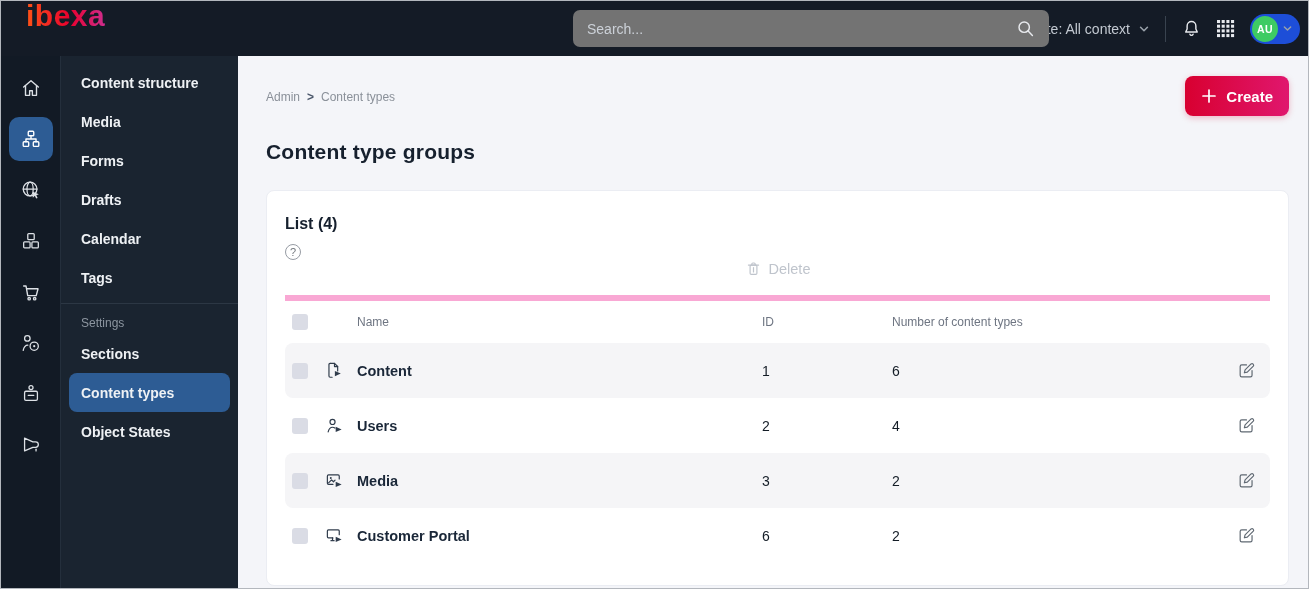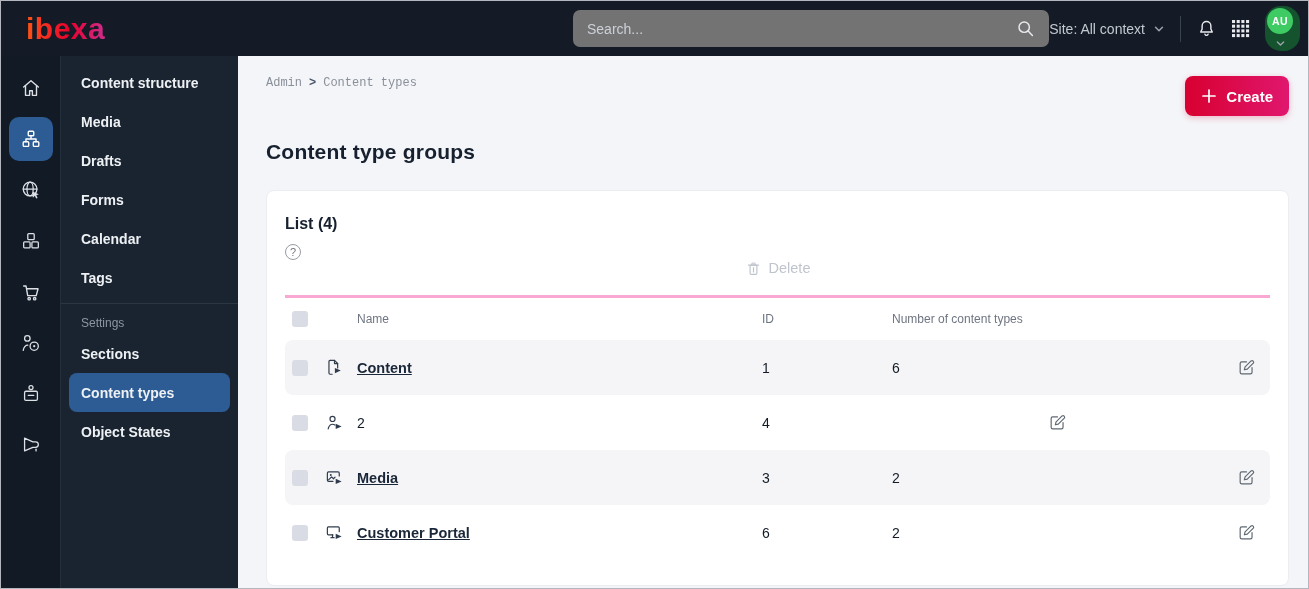--- a/index.html
+++ b/index.html
@@ -1,34 +1,34 @@
 <!DOCTYPE html>
 <html><head>
 <meta charset="utf-8">
 <style>
   * { margin:0; padding:0; box-sizing:border-box; }
   body { font-family:"Liberation Sans","DejaVu Sans",sans-serif; background:#e8e9eb; }
   .frame { width:1309px; height:589px; border:1px solid #b3b7bd; background:#f4f5f9; overflow:hidden; display:flex; flex-direction:column; }
 
   
-  .topbar { height:55px; flex:0 0 55px; background:#141b26; display:flex; align-items:center; position:relative; }
+  .topbar { height:55px; flex:0 0 55px; background:#141b26; display:flex; position:relative; }
   .logo { margin-left:25px; font-size:30px; font-weight:700; letter-spacing:.5px;
           background:linear-gradient(90deg,#ff5417,#e8002e 55%,#cf2d8d);
           -webkit-background-clip:text; background-clip:text; color:transparent; line-height:1; }
   .searchbox { position:absolute; left:572px; top:9px; width:476px; height:37px; background:#737373;
                border-radius:7px; display:flex; align-items:center; padding:0 14px; }
   .searchbox input { flex:1; background:transparent; border:none; outline:none; color:#e6e9ee; font-size:14px;
                      font-family:inherit; }
   .searchbox input::placeholder { color:#ccd1d8; }
   .topbar-right { margin-left:auto; display:flex; align-items:center; gap:15px; padding-right:8px; }
   .site-context { display:flex; align-items:center; gap:8px; color:#c3c9d1; font-size:14px; cursor:pointer; }
   .tb-divider { width:1px; height:26px; background:#39434f; }
   .tb-icon { color:#e8eaee; display:flex; align-items:center; cursor:pointer; background:none; border:none; }
-  .avatar-pill { display:flex; align-items:center; gap:4px; background:#14532d; border-radius:16px;
-                 padding:2px 7px 2px 2px; cursor:pointer; border:none;flex-direction:column; }
+  .avatar-pill { display:flex; align-items:center; gap:4px; background:#1d4ed8; border-radius:16px;
+                 padding:2px 7px 2px 2px; cursor:pointer; border:none; }
   .avatar { width:26px; height:26px; border-radius:50%; background:#3ecb63; color:#fff; font-size:10.5px;
             font-weight:700; display:flex; align-items:center; justify-content:center; letter-spacing:.3px; }
 
   
   .body { flex:1; display:flex; min-height:0; }
 
   
   .rail { width:60px; flex:0 0 60px; background:#121a25; border-right:1px solid #242f3c; padding-top:6px; }
   .rail-item { width:60px; height:51px; display:flex; align-items:center; justify-content:center;
                color:#dde1e6; background:none; border:none; cursor:pointer; }
@@ -40,50 +40,50 @@
   .menu-item { height:39px; display:flex; align-items:center; padding-left:20px; color:#eef1f4; font-size:14px;
                font-weight:600; cursor:pointer; }
   .menu-divider { height:1px; background:#2c3744; margin-top:6px; }
   .menu-section { padding-left:20px; color:#8d96a0; font-size:12px; margin:12px 0 4px; }
   .menu-item.pill-item { margin:0 8px; padding-left:12px; border-radius:8px; height:39px; }
   .menu-item.pill-item.active { background:#2d5c94; }
 
   
   .main { flex:1; background:#f4f5f9; padding:20px 19px 0 28px; min-width:0; }
   .main-header { display:flex; justify-content:space-between; align-items:flex-start; }
-  .breadcrumb { margin-top:0; font-size:12px; color:#8a9099; display:flex; gap:7px;font-family:Liberation Mono, monospace; }
+  .breadcrumb { margin-top:14px; font-size:12px; color:#8a9099; display:flex; gap:7px; }
   .breadcrumb .sep { color:#4a576b; font-weight:700; }
   .create-btn { height:40px; min-width:84px; padding:0 16px; border:none; border-radius:8px; cursor:pointer;
                 background:linear-gradient(90deg,#d80030,#e0176e); color:#fff; font-size:15px; font-weight:600;
                 display:flex; align-items:center; gap:9px; font-family:inherit;
                 box-shadow:0 2px 6px rgba(216,0,48,.25);margin-left:36px; }
   h1.page-title { margin-top:24px; font-size:21px; font-weight:700; color:#16202e; letter-spacing:.2px; }
   .card { margin-top:26px; background:#fff; border:1px solid #ebedf3; border-radius:8px; height:396px;
           padding:24px 18px 0 18px; }
   .card-header { display:flex; justify-content:space-between;flex-direction:column; }
   .list-title { font-size:16px; font-weight:700; color:#16202e; display:block; }
   .list-info { margin-top:11px; display:flex; align-items:center; gap:9px; }
   .q-icon { width:16px; height:16px; border:1px solid #979ca4; border-radius:50%; color:#74797f; font-size:11px;
             display:flex; align-items:center; justify-content:center; flex:0 0 16px; }
   .list-info .txt { font-size:12.5px; color:#6e7582; }
-  .delete-btn { align-self:center; display:flex; align-items:flex-start; gap:7px; background:none; border:none;
+  .delete-btn { align-self:center; display:flex; align-items:center; gap:7px; background:none; border:none;
                 color:#bfc4cc; font-size:14.5px; font-family:inherit; }
   .delete-btn:disabled { cursor:default; }
 
   
-  .ct-table { margin-top:18px; border-top:3px solid #f9a8d4; }
+  .ct-table { margin-top:18px; border-top:6px solid #f9a8d4; }
   .trow { display:grid; grid-template-columns:40px 32px 1fr 130px 330px 48px; align-items:center; }
   .trow.head { height:42px; font-size:12px; color:#6e7582; }
   .trow.data { height:55px; font-size:14px; color:#131c26; }
   .trow.striped { background:#f5f5f7; border-radius:8px; }
   .cb-cell { padding-left:7px; display:flex; align-items:center; }
   input.cbox { appearance:none; -webkit-appearance:none; width:16px; height:16px; border-radius:3px;
                background:#dadce5; border:none; cursor:pointer; }
   .row-icon { color:#303c4c; display:flex; align-items:center; }
-  .name-link { color:#1a2738; font-weight:600; font-size:14.5px; text-decoration:underline; cursor:pointer; }
+  .name-link { color:#1a2738; font-weight:600; font-size:14.5px; cursor:pointer; }
   .edit-cell { display:flex; justify-content:center; }
   .edit-btn { background:none; border:none; color:#5f6872; cursor:pointer; display:flex; }
 
   svg { display:block; }
 </style>
 </head>
 <body>
 
 <div class="frame">
 
@@ -228,22 +228,22 @@
             <path d="M5 4.5v14l9-4h3a3 3 0 000-6h-3l-9-4z"></path>
               <path d="M17.5 16.5v2"></path>
           </svg>
         </span>
       </button>
     </nav>
 
     <nav class="menu">
       <div class="menu-item">Content structure</div>
       <div class="menu-item">Media</div>
+      <div class="menu-item">Forms</div>
       <div class="menu-item">Drafts</div>
-      <div class="menu-item">Forms</div>
       <div class="menu-item">Calendar</div>
       <div class="menu-item">Tags</div>
       <div class="menu-divider"></div>
       <div class="menu-section">Settings</div>
       <div class="menu-item">Sections</div>
       <div class="menu-item pill-item active">Content types</div>
       <div class="menu-item">Object States</div>
     </nav>
 
     <main class="main">
@@ -323,20 +323,21 @@
             <span class="cb-cell">
                 <input type="checkbox" class="cbox" style="">
               </span>
             <span class="row-icon">
               <svg width="19" height="19" viewBox="0 0 24 24" fill="none" stroke="currentColor" stroke-width="1.5" stroke-linecap="round" stroke-linejoin="round">
                 <circle cx="9.5" cy="7.5" r="3.2"></circle>
                   <path d="M4 20c1-3.8 3-5.8 5.5-5.8 1.1 0 2.1.3 3 1"></path>
                 <path d="M13.5 13.5l7.5 3.4-7.5 3.4z" fill="currentColor" stroke="none"></path>
               </svg>
             </span>
+            <a class="name-link">Users</a>
             <span>2</span>
             <span>4</span>
             <span class="edit-cell">
               <button class="edit-btn">
                 <svg width="19" height="19" viewBox="0 0 24 24" fill="none" stroke="currentColor" stroke-width="1.5" stroke-linecap="round" stroke-linejoin="round">
                   <path d="M12 5H6a2 2 0 00-2 2v11a2 2 0 002 2h11a2 2 0 002-2v-6"></path>
                   <path d="M17.8 3.7a2 2 0 012.8 2.8L13 14l-3.7.9.9-3.7 7.6-7.5z"></path>
                 </svg>
               </button>
             </span>

